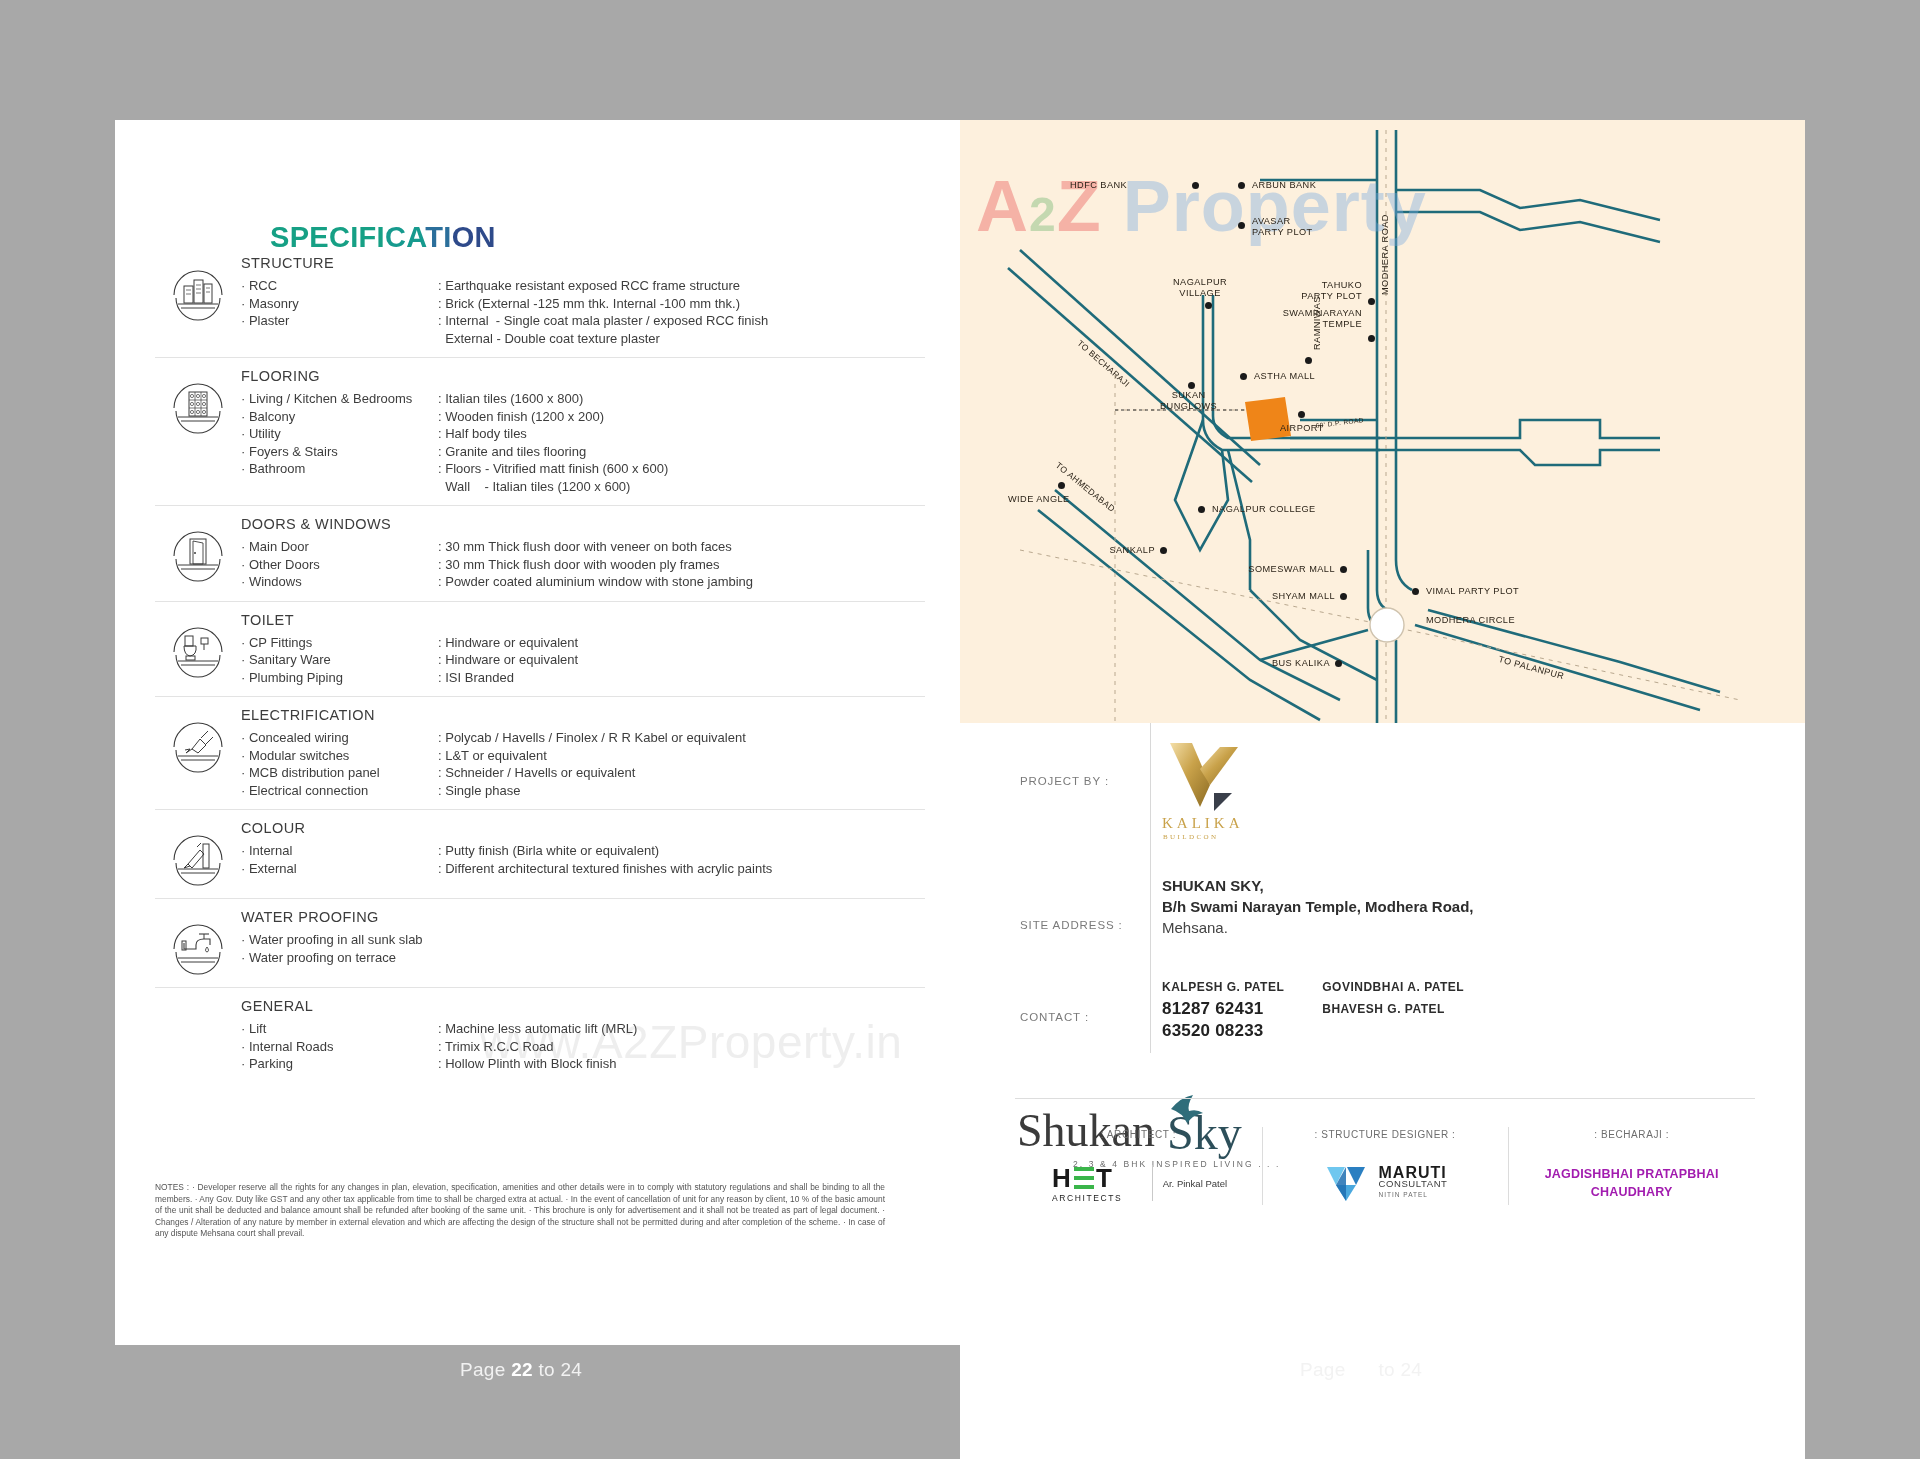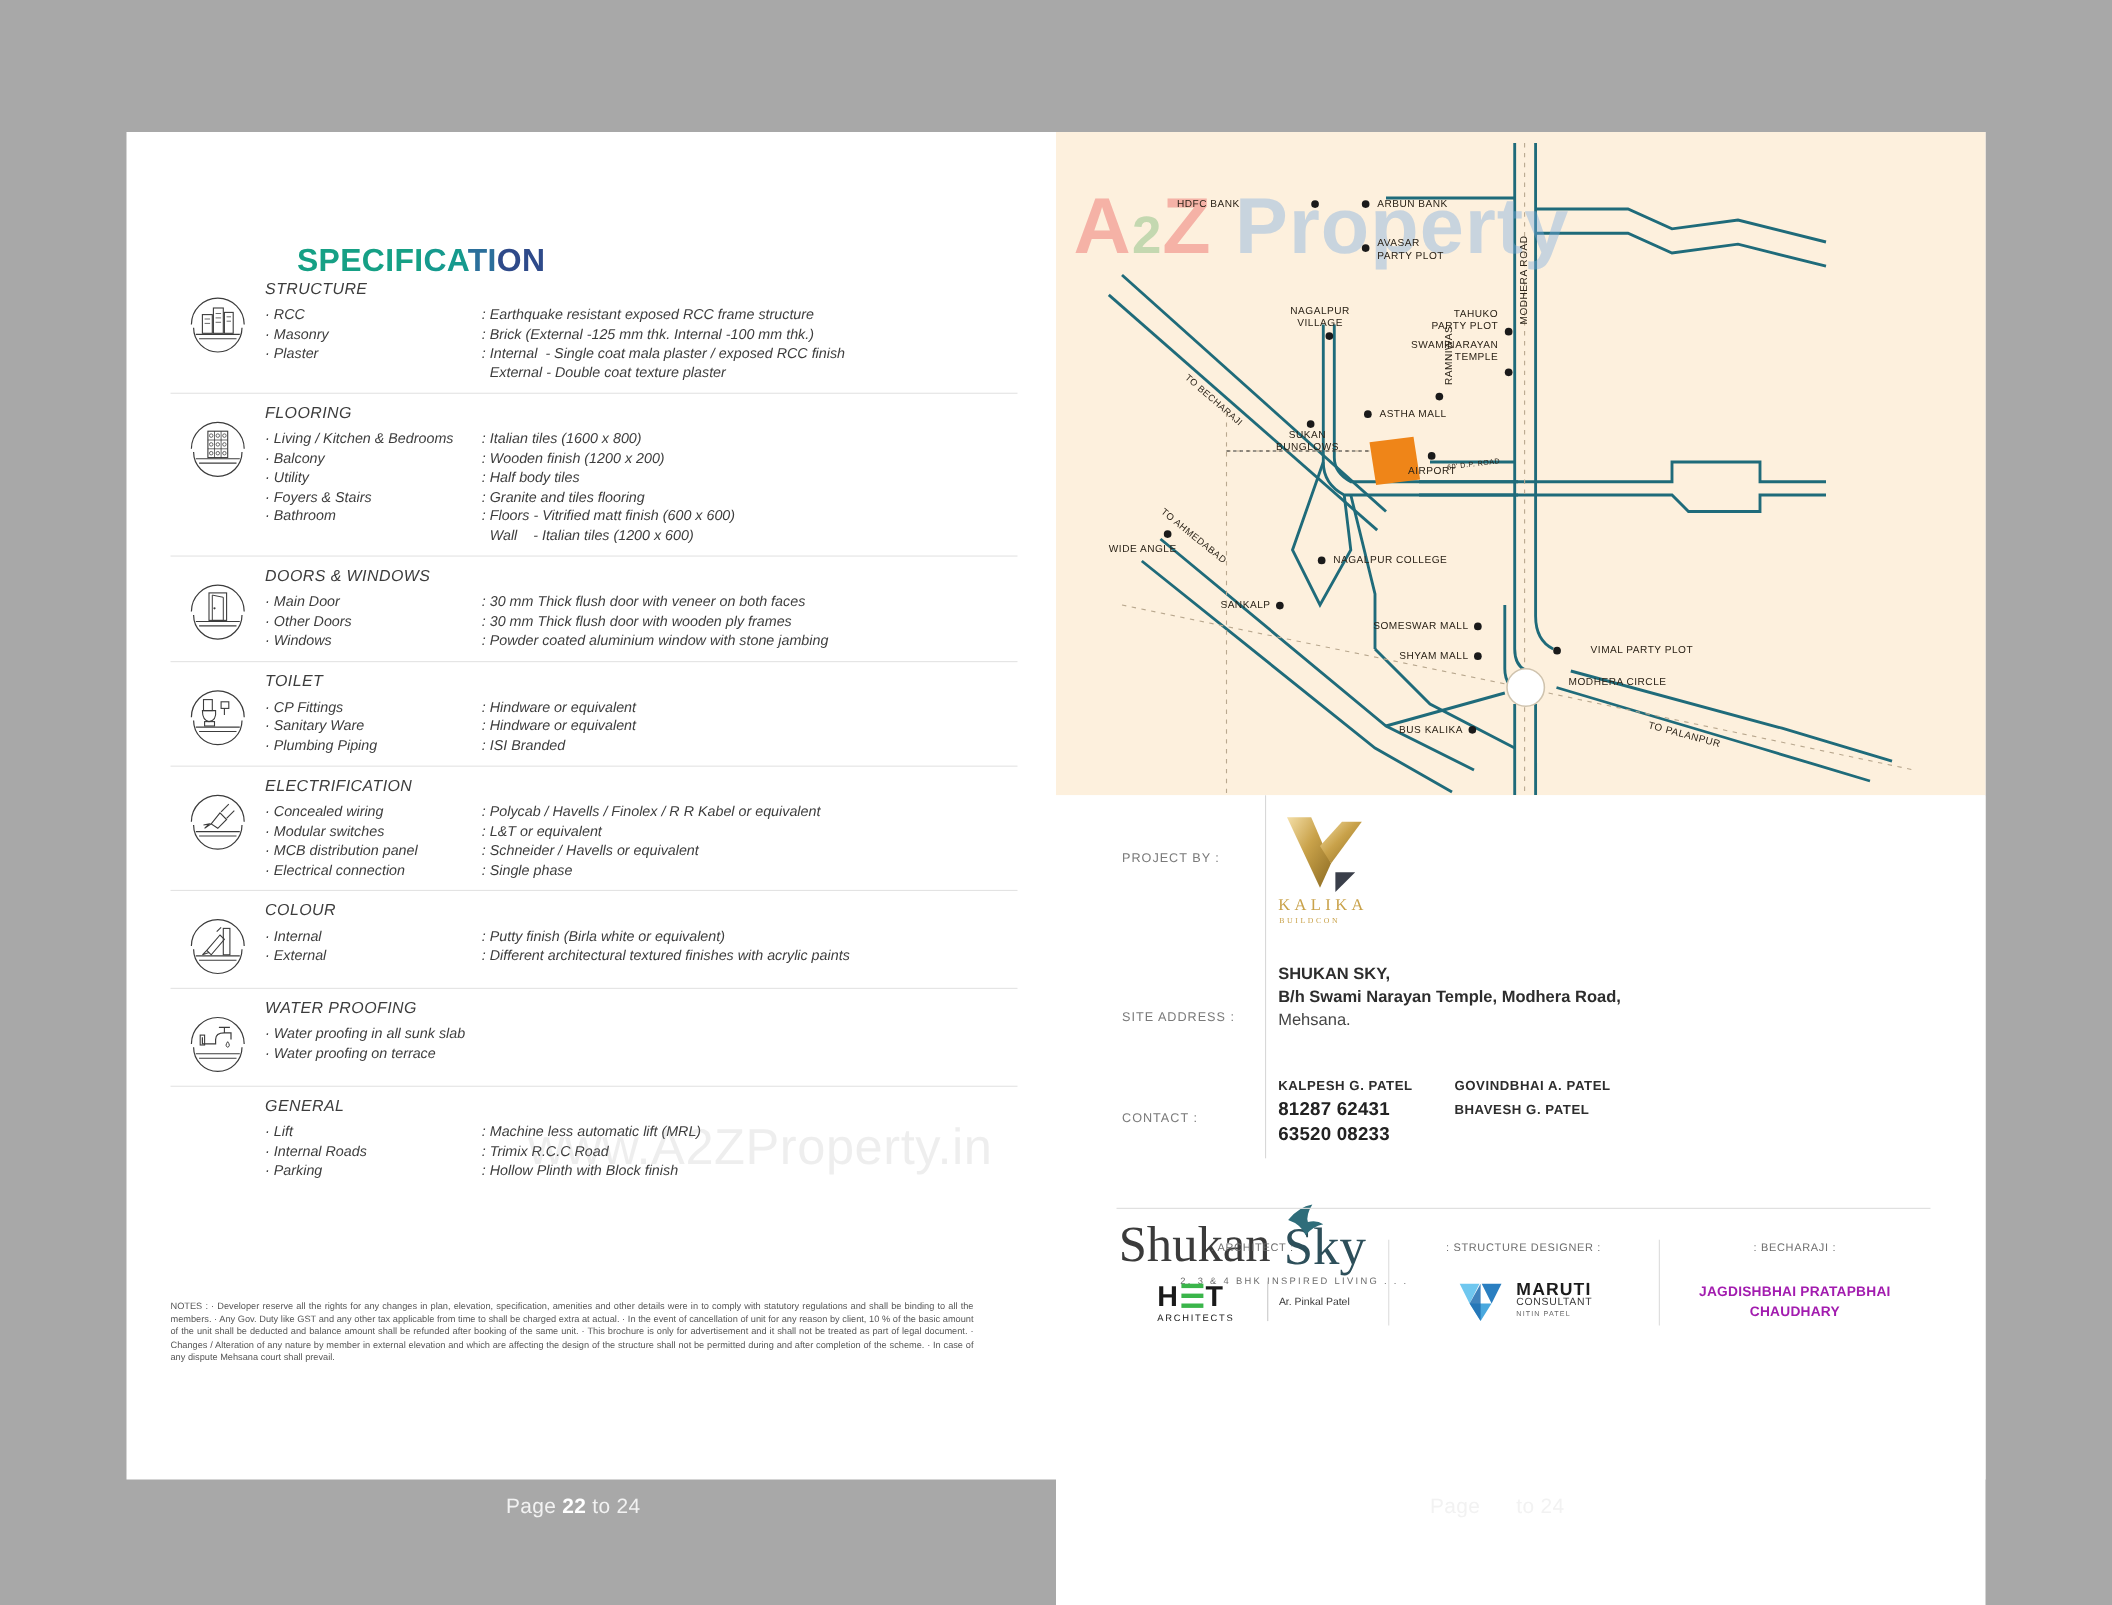--- a/index.html
+++ b/index.html
@@ -39,21 +39,20 @@
     left: 40px; top: 125px;
     width: 770px;
   }
   .spec-block {
     position: relative;
     display: flex;
     align-items: flex-start;
     padding: 8px 0 10px 0;
     border-bottom: 1px solid #e3e3e3;
     min-height: 76px;
-    font-style: italic;
   }
   .spec-block:last-child { border-bottom: none; }
   .spec-ico {
     width: 86px; min-width: 86px;
     display: flex; align-items: center; justify-content: center;
     padding-top: 14px;
   }
   .spec-body { flex: 1; padding-top: 2px; }
   .spec-head {
     font-size: 14.5px; color: #3c3c3c; letter-spacing: .4px;
@@ -677,21 +676,21 @@
     <div class="maplabel r" style="left:135px; top:425px; width:60px;">SANKALP</div>
     <div class="mapdot" style="left:200px; top:427px;"></div>
 
     <div class="maplabel r" style="left:255px; top:444px; width:120px;">SOMESWAR MALL</div>
     <div class="mapdot" style="left:380px; top:446px;"></div>
 
     <div class="maplabel r" style="left:275px; top:471px; width:100px;">SHYAM MALL</div>
     <div class="mapdot" style="left:380px; top:473px;"></div>
 
     <div class="mapdot" style="left:452px; top:468px;"></div>
-    <div class="maplabel" style="left:466px; top:466px;margin-left:20px;">VIMAL PARTY PLOT</div>
+    <div class="maplabel" style="left:466px; top:466px;">VIMAL PARTY PLOT</div>
 
     <div class="maplabel" style="left:466px; top:495px;">MODHERA CIRCLE</div>
 
     <div class="maplabel r" style="left:270px; top:538px; width:100px;">BUS KALIKA</div>
     <div class="mapdot" style="left:375px; top:540px;"></div>
 
     <div class="maplabel" style="left:540px; top:534px; transform:rotate(15deg); transform-origin:left top; font-size:9px;">TO PALANPUR</div>
   </div>
 
   <div class="info">

